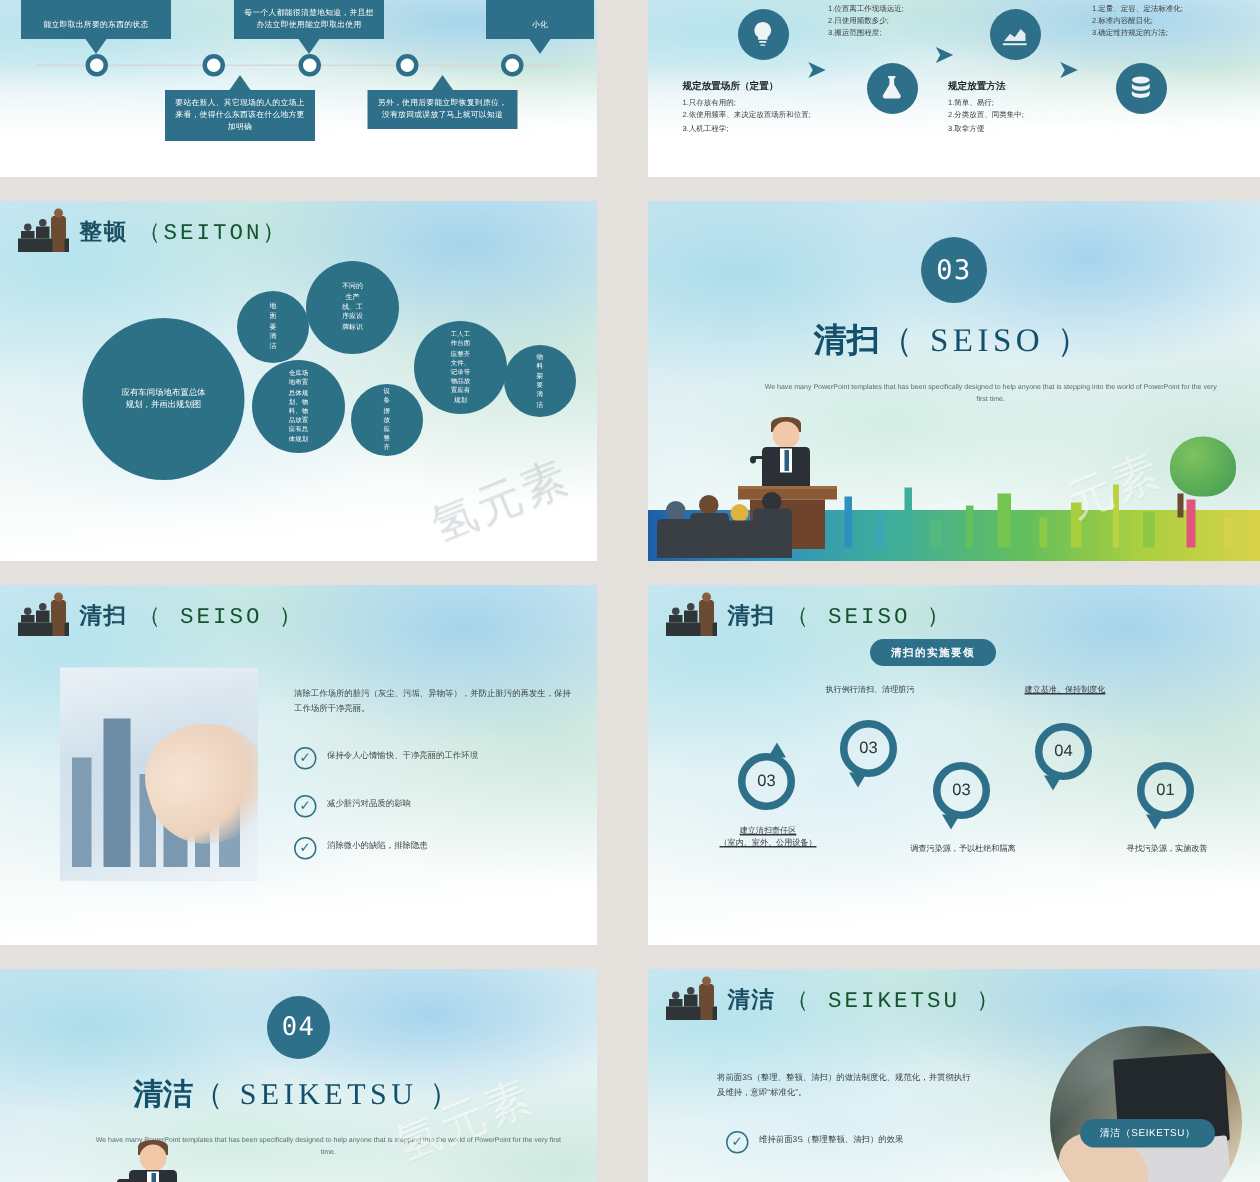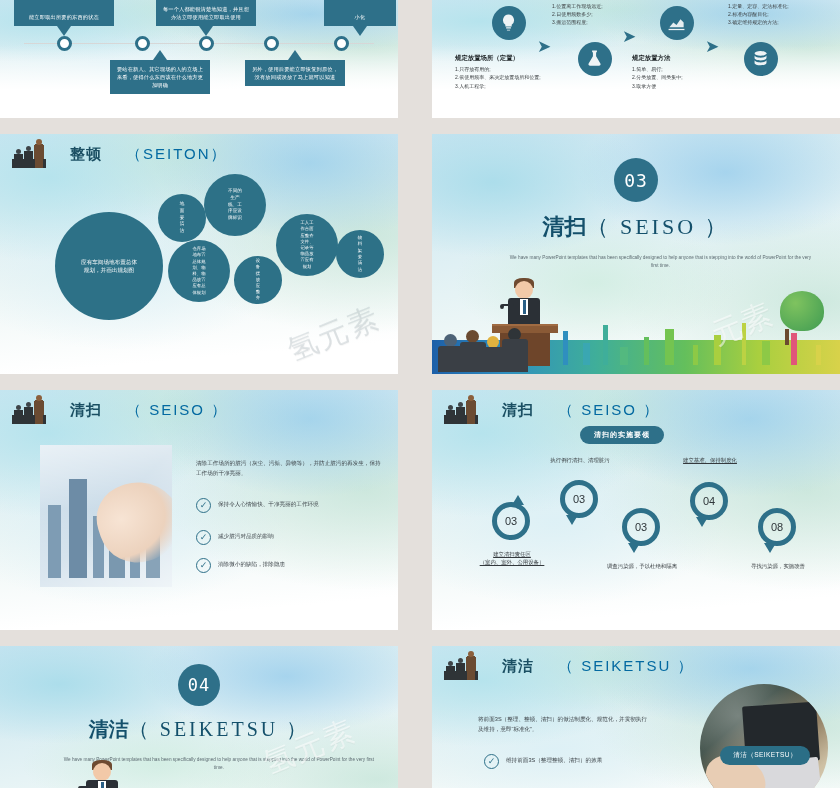--- a/index.html
+++ b/index.html
@@ -52,32 +52,32 @@
   .watermark {
     position: absolute; right: 6%; bottom: 10%;
     font-size: 30px; color: rgba(255,255,255,.55);
     letter-spacing: 2px; transform: rotate(-22deg);
     font-family: "DejaVu Sans", sans-serif; pointer-events: none;
     text-shadow: 0 1px 1px rgba(0,0,0,.04);
   }
   .watermark.dark { color: rgba(120,140,150,.20); }
 
   
-  .slide-head { position: absolute; left: 12px; top: 6px; display: flex; align-items: center; gap: 24px; z-index: 5;}
+  .slide-head { position: absolute; left: 12px; top: 6px; display: flex; align-items: center; gap: 7px; z-index: 5;}
   .podium { position: relative; width: 34px; height: 28px; flex: 0 0 34px; }
   .podium .base { position:absolute; left:0; bottom:0; width:34px; height:9px; background:#2f3437; }
   .podium .b1 { position:absolute; left:2px; bottom:9px; width:9px; height:5px; background:#2f3437; }
   .podium .b2 { position:absolute; left:12px; bottom:9px; width:9px; height:8px; background:#2f3437; }
   .podium .b3 { position:absolute; left:22px; bottom:9px; width:10px; height:14px; background:#6b4b32; }
   .podium .h1 { position:absolute; left:4px; bottom:14px; width:5px; height:5px; border-radius:50%; background:#3e4448; }
   .podium .h2 { position:absolute; left:14px; bottom:17px; width:5px; height:5px; border-radius:50%; background:#3e4448; }
   .podium .h3 { position:absolute; left:24px; bottom:23px; width:6px; height:6px; border-radius:50%; background:#8b5f3c; }
   .podium .stand { position:absolute; left:23px; bottom:0px; width:8px; height:24px; background:#6b4b32; }
   .head-cn { font-size: 15px; font-weight: 700; color: #1b4f63; letter-spacing: 1px; }
-  .head-en { font-size: 15px; color: #0369a1; letter-spacing: 2px; font-family: Liberation Sans, sans-serif; }
+  .head-en { font-size: 15px; color: #14532d; letter-spacing: 2px; font-family: Liberation Mono, monospace; }
 
   
   .tl-line { position:absolute; left: 24px; right: 24px; top: 43px; height: 1px; background: #d7d7d7; }
   .tl-node { position:absolute; top: 36px; width: 15px; height: 15px; border-radius:50%;
              border: 3px solid #2e7089; background: #ffffff; }
   .callout {
     position: absolute; background: #2e7089; color: #fff;
     font-size: 5.2px; line-height: 1.55; text-align: center;
     padding: 5px 6px; width: 100px; letter-spacing: .2px;
   }
@@ -483,21 +483,21 @@
     <div class="pin t-down" style="left:258px; top:92px;">
       <div class="ring"></div>
         <div class="tail"></div>
       <div class="n">04</div>
     </div>
     <div class="pin-label u" style="left:228px; top:66px; width:100px;">建立基准、保持制度化</div>
 
     <div class="pin t-down" style="left:326px; top:118px;">
       <div class="ring"></div>
         <div class="tail"></div>
-      <div class="n">08</div>
+      <div class="n">01</div>
     </div>
     <div class="pin-label" style="left:294px; top:172px; width:104px;">寻找污染源，实施改善</div>
   </div>
 
   <div class="slide">
     <div class="wc full"></div>
 
     <div class="num-badge" style="left:50%; margin-left:-21px; top:18px; width:42px; height:42px; font-size:17px;">
       <span>04</span>
     </div>

